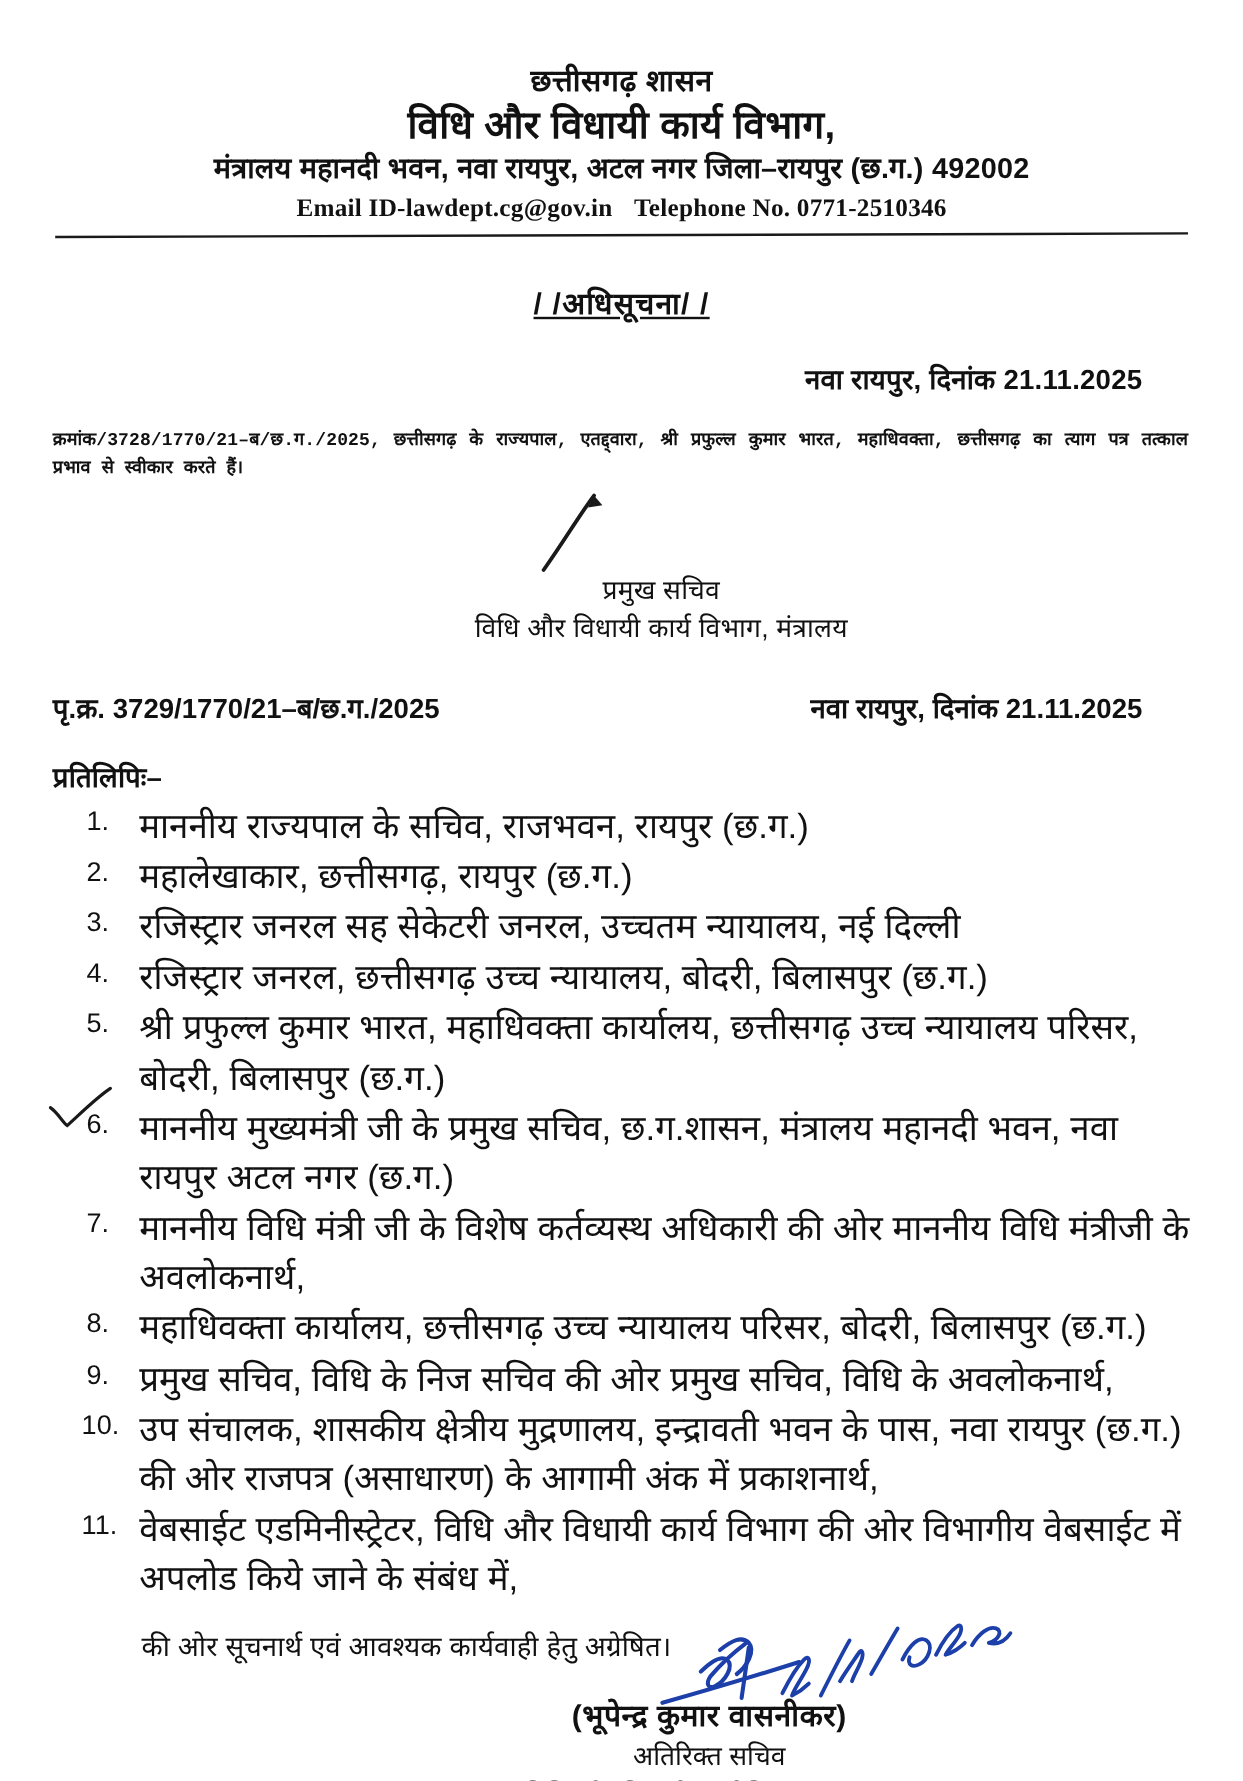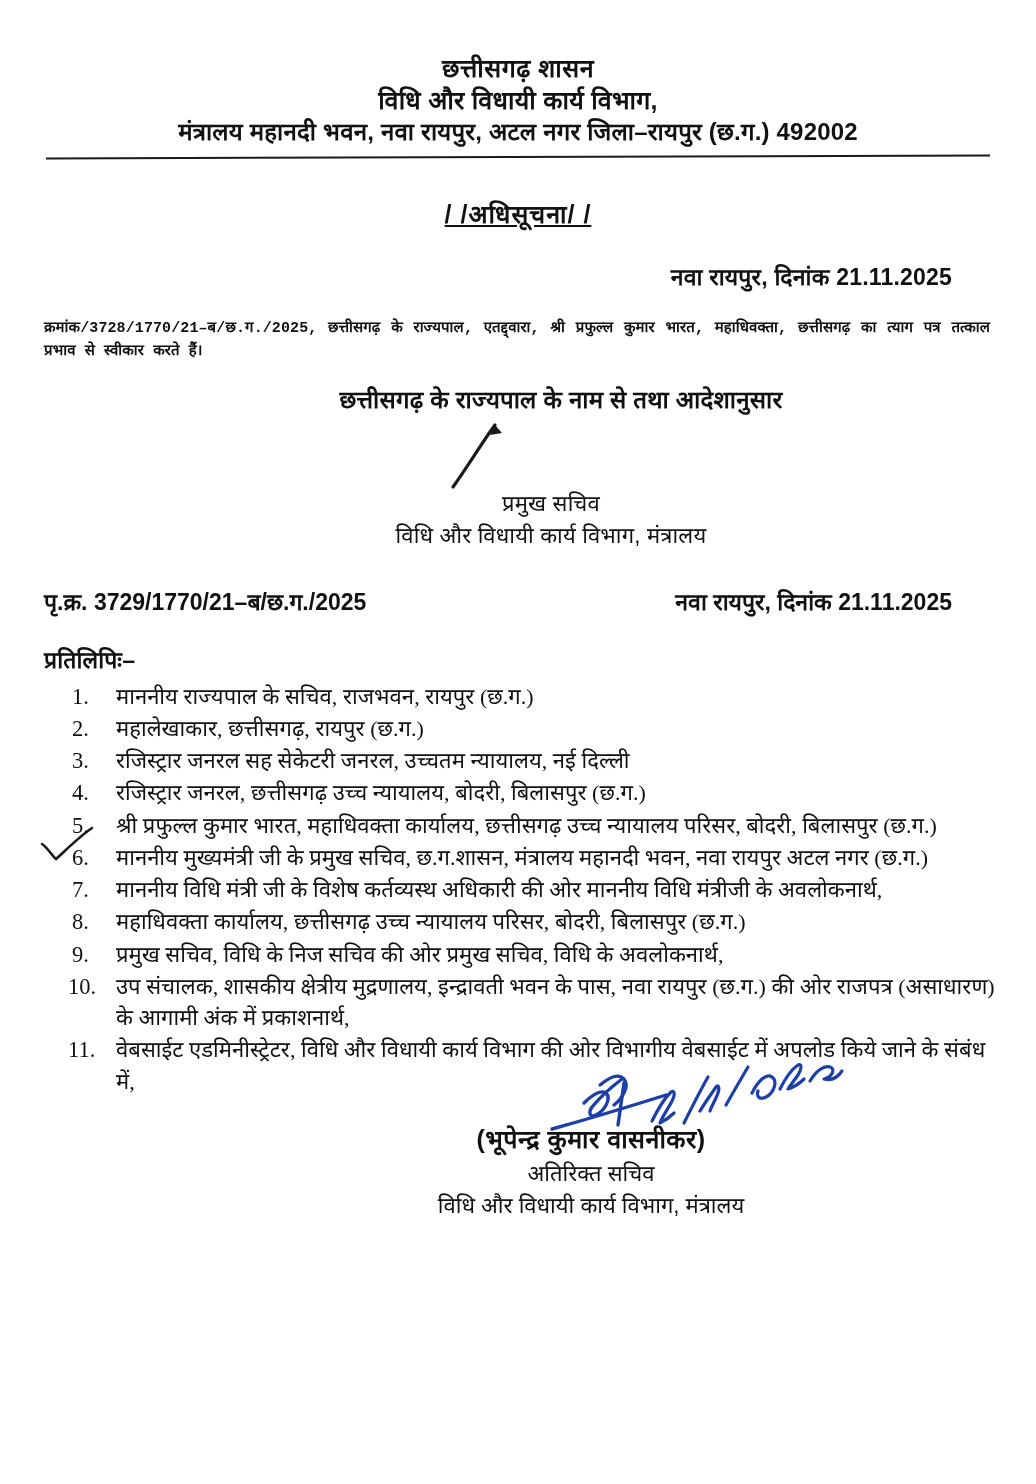--- a/index.html
+++ b/index.html
@@ -28,21 +28,21 @@
     text-align: center;
     padding-top: 52px;
   }
   .lh-line1 {
     font-size: 25px;
     font-weight: bold;
     letter-spacing: 0.5px;
     line-height: 1.28;
   }
   .lh-line2 {
-    font-size: 25px;
+    font-size: 32px;
     font-weight: bold;
     letter-spacing: 0.3px;
     line-height: 1.28;
   }
   .lh-line3 {
     font-size: 24px;
     font-weight: bold;
     letter-spacing: 0.2px;
     line-height: 1.3;
     white-space: nowrap;
@@ -150,24 +150,23 @@
   .copy-label {
     margin-top: 26px;
     font-size: 23px;
     font-weight: bold;
     padding-left: 4px;
     letter-spacing: 0.2px;
   }
   ol.copy-list {
     margin: 6px 0 0 0;
     padding-left: 74px;
-    font-size: 22px;
+    font-size: 29px;
     list-style: none;
     counter-reset: cl;
-    font-family: Liberation Serif, serif;
   }
   ol.copy-list li {
     position: relative;
     counter-increment: cl;
     line-height: 1.42;
     margin-bottom: 1px;
     letter-spacing: 0.05px;
     padding-left: 2px;
   }
   ol.copy-list li::before {
@@ -229,30 +228,32 @@
 </style>
 </head>
 <body>
 
 <div class="page">
 
   <div class="letterhead">
     <div class="lh-line1">छत्तीसगढ़ शासन</div>
     <div class="lh-line2">विधि और विधायी कार्य विभाग,</div>
     <div class="lh-line3">मंत्रालय महानदी भवन, नवा रायपुर, अटल नगर जिला–रायपुर (छ.ग.) 492002</div>
+    <div class="lh-contact">
+      <span>Email ID-lawdept.cg@gov.in</span><span class="gap"></span><span>Telephone No. 0771-2510346</span>
+    </div>
   </div>
   <div class="rule"></div>
 
   <div class="notif-title">/ /अधिसूचना/ /</div>
 
   <div class="place-date">नवा रायपुर, दिनांक 21.11.2025</div>
 
   <div class="body-para">क्रमांक/3728/1770/21–ब/छ.ग./2025, छत्तीसगढ़ के राज्यपाल, एतद्द्वारा, श्री प्रफुल्ल कुमार भारत, महाधिवक्ता, छत्तीसगढ़ का त्याग पत्र तत्काल प्रभाव से स्वीकार करते हैं।</div>
 
-  <div class="by-order">छत्तीसगढ़ के राज्यपाल के नाम से तथा आदेशानुसार</div>
 
   <div class="sig-block-1">
     <svg class="ink-stroke-1" viewBox="0 0 900 80">
       <path d="M385 74 C 402 50, 415 28, 427 12" stroke="#1a1a1a" stroke-width="3.2" fill="none" stroke-linecap="round"></path>
       <path d="M427 12 L 422 22 L 434 20 Z" fill="#1a1a1a"></path>
     </svg>
     <div class="sig-desig">प्रमुख सचिव</div>
     <div class="sig-dept">विधि और विधायी कार्य विभाग, मंत्रालय</div>
   </div>
 
@@ -274,20 +275,21 @@
       </svg>
       <span>माननीय मुख्यमंत्री जी के प्रमुख सचिव, छ.ग.शासन, मंत्रालय महानदी भवन, नवा रायपुर अटल नगर (छ.ग.)</span>
     </li>
     <li>माननीय विधि मंत्री जी के विशेष कर्तव्यस्थ अधिकारी की ओर माननीय विधि मंत्रीजी के अवलोकनार्थ,</li>
     <li>महाधिवक्ता कार्यालय, छत्तीसगढ़ उच्च न्यायालय परिसर, बोदरी, बिलासपुर (छ.ग.)</li>
     <li>प्रमुख सचिव, विधि के निज सचिव की ओर प्रमुख सचिव, विधि के अवलोकनार्थ,</li>
     <li class="wide">उप संचालक, शासकीय क्षेत्रीय मुद्रणालय, इन्द्रावती भवन के पास, नवा रायपुर (छ.ग.) की ओर राजपत्र (असाधारण) के आगामी अंक में प्रकाशनार्थ,</li>
     <li class="wide">वेबसाईट एडमिनीस्ट्रेटर, विधि और विधायी कार्य विभाग की ओर विभागीय वेबसाईट में अपलोड किये जाने के संबंध में,</li>
   </ol>
 
+  <div class="closing-line">की ओर सूचनार्थ एवं आवश्यक कार्यवाही हेतु अग्रेषित।</div>
 
   <div class="sig-block-2">
     <svg class="ink-sign-2" viewBox="0 0 300 96">
       <g stroke="#1c3faa" fill="none" stroke-width="3.4" stroke-linecap="round" stroke-linejoin="round">
         <path d="M4 70 C 40 60, 80 48, 118 36"></path>
         <path d="M36 44 C 44 36, 52 30, 58 34 C 64 40, 56 52, 48 56 C 42 59, 40 54, 44 48 C 54 36, 66 26, 74 20"></path>
         <path d="M52 26 C 62 18, 70 14, 76 20 C 82 27, 74 40, 66 46"></path>
         <path d="M70 66 C 72 52, 74 38, 76 24"></path>
       </g>
       <g stroke="#1c3faa" fill="none" stroke-width="3.2" stroke-linecap="round" stroke-linejoin="round">

